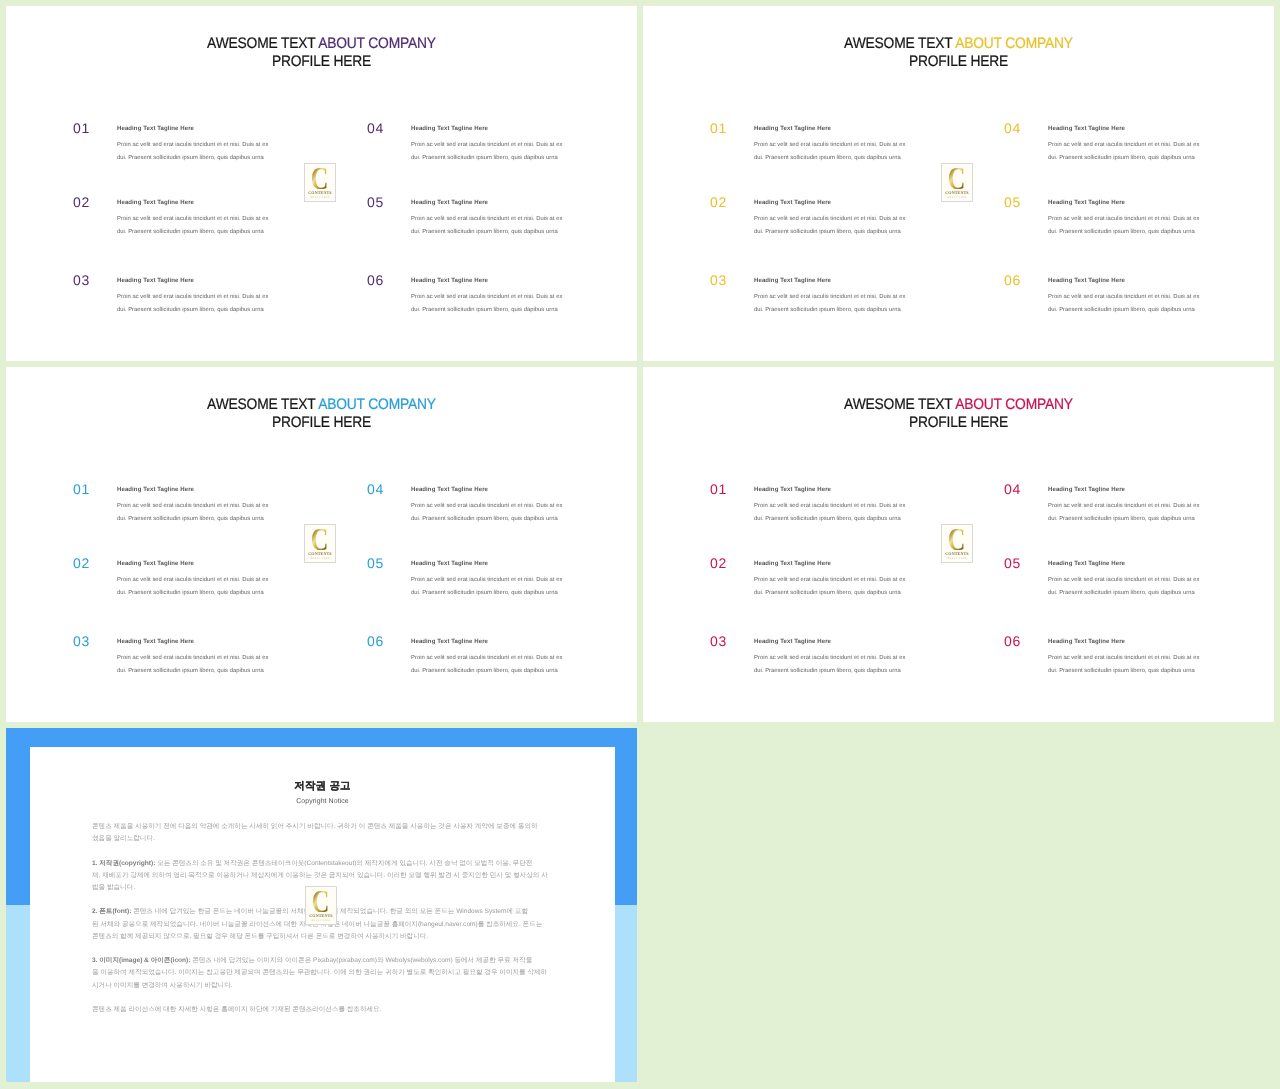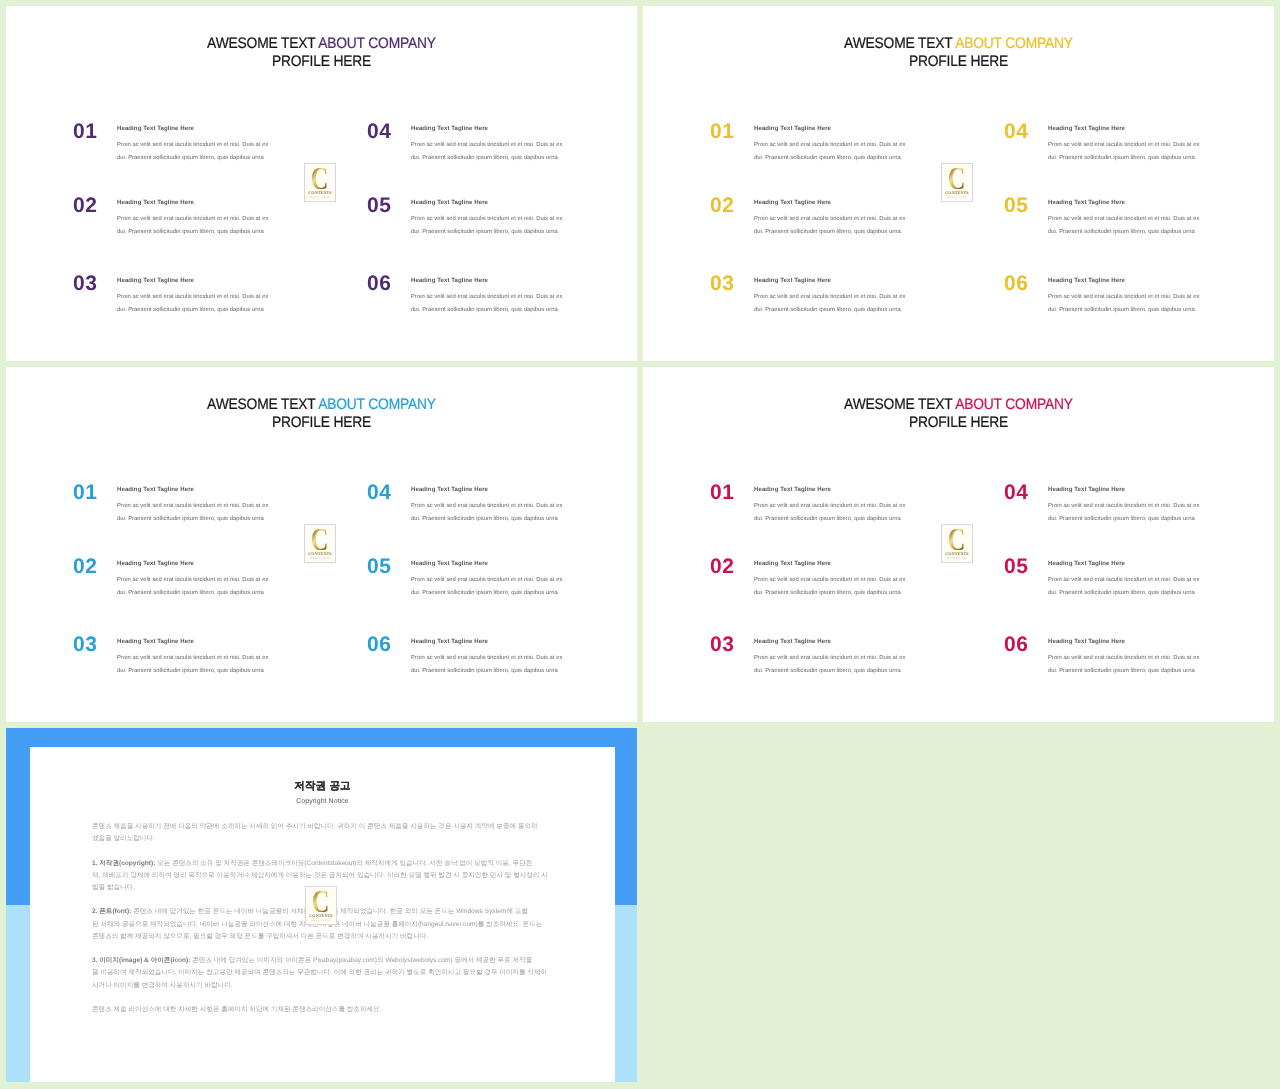--- a/index.html
+++ b/index.html
@@ -9,21 +9,21 @@
 .page{position:relative;width:1280px;height:1089px;background:#e2f0d3;overflow:hidden}
 .slide{position:absolute;background:#fff;overflow:hidden}
 
 .title{position:absolute;left:0;width:100%;top:29px;text-align:center;
  font-weight:normal;color:#161616;font-size:15.2px;line-height:18.3px;letter-spacing:-0.2px;
  -webkit-text-stroke:0.22px currentColor}
 .title .ln{display:block;transform:scaleX(0.91)}
 .t-accent{color:var(--accent)}
 
 .item{position:absolute;width:230px;height:50px}
-.num{position:absolute;left:0;top:0;color:var(--accent);font-size:21px;font-weight:700;line-height:1;letter-spacing:0.6px}
+.num{position:absolute;left:0;top:0;color:var(--accent);font-size:14px;font-weight:400;line-height:1;letter-spacing:0.6px}
 .htext{position:absolute;top:5px;font-size:6.05px;color:#555555;font-weight:600;letter-spacing:0.08px;white-space:nowrap;line-height:1}
 .btext{position:absolute;top:18px;font-size:5.85px;color:#636363;line-height:12.5px;width:180px;letter-spacing:0.02px;white-space:nowrap}
 
 
 .wm{position:absolute;width:32px;height:39px;border:1px solid #d8d8d8;background:#fffdf5;
  display:flex;flex-direction:column;align-items:center;justify-content:flex-start;padding-top:4px}
 .wm-c{font-family:"Liberation Serif",serif;font-weight:bold;font-size:32px;line-height:0.66;
  transform:scaleX(0.76);
  background:linear-gradient(133deg,#6d5512 0%,#ab8a2b 17%,#efe19c 37%,#d3b24a 55%,#9d7f22 78%,#5a4609 100%);
  -webkit-background-clip:text;background-clip:text;color:transparent}

